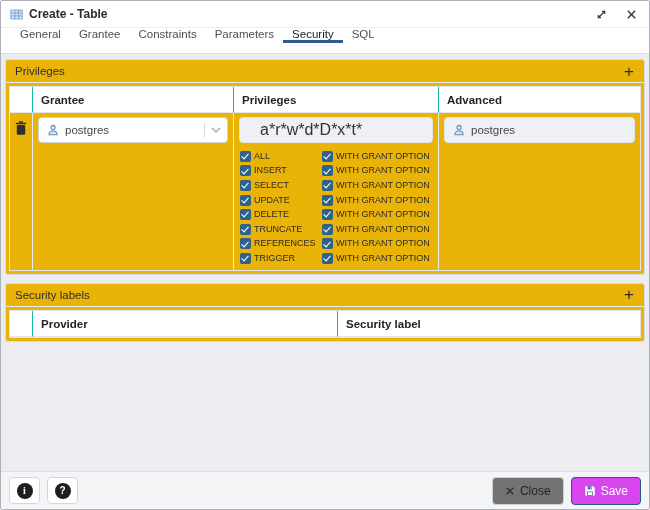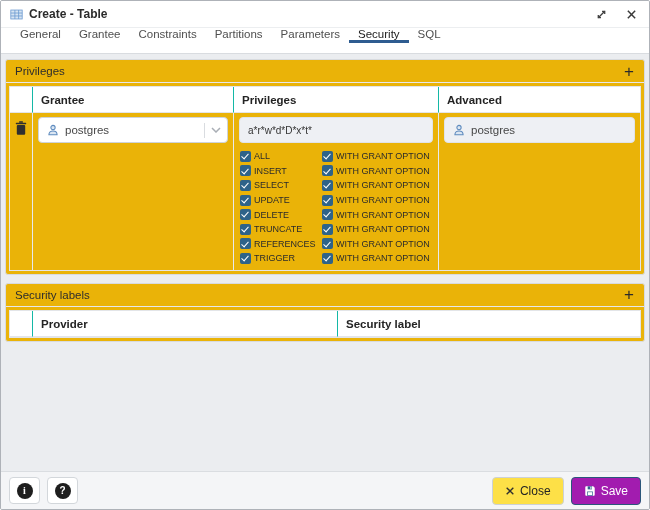--- a/index.html
+++ b/index.html
@@ -80,27 +80,27 @@
   }
   .select .val { flex: 1; font-size: 11.5px; color: #474747; }
   .select .divider { width: 1px; height: 15px; background: #d9dce0; }
   .field {
     height: 26px; background: #eef0f4; border: 1px solid #e0e3e8; border-radius: 4px;
     display: flex; align-items: center; padding: 0 8px; gap: 6px;
   }
   .field .val { font-size: 11.5px; color: #474747; }
   .text-input {
     width: 100%; height: 26px; background: #eef0f4; border: 1px solid #e0e3e8;
-    border-radius: 4px; padding: 0 8px; font-size: 10px; color: #333;
+    border-radius: 4px; padding: 0 20px; font-size: 16px; color: #333;
     font-family: "Liberation Sans", sans-serif; outline: none;
   }
   
   .cbx-list { margin-top: 6px; padding-left: 1px; }
   .cbx-row { display: grid; grid-template-columns: 82px auto; height: 14.6px; align-items: center; }
-  .cbx-cell { display: flex; align-items: center; gap: 3px; }
+  .cbx-cell { display: flex; align-items: flex-start; gap: 3px; }
   .cbx {
     position: relative; width: 11px; height: 11px; border-radius: 2px;
     background: #2e6389; flex: 0 0 auto; cursor: pointer;
   }
   .cbx::after {
     content: ""; position: absolute; left: 3.4px; top: 1.2px;
     width: 3px; height: 6px;
     border: solid #fff; border-width: 0 1.5px 1.5px 0;
     transform: rotate(42deg);
   }
@@ -118,26 +118,26 @@
   }
   .circle-glyph {
     width: 16px; height: 16px; border-radius: 50%; background: #1e1e1e;
     color: #fff; font-size: 10px; font-weight: bold;
     display: flex; align-items: center; justify-content: center;
   }
   .circle-glyph.info::after { content: "i"; font-family: "Liberation Serif", serif; }
   .circle-glyph.help::after { content: "?"; }
   .footer .spacer { flex: 1; }
   .btn {
-    height: 28px; background: #fde047; border: 1px solid #ccd1d6; border-radius: 4px;
+    height: 28px; background: #737373; border: 1px solid #ccd1d6; border-radius: 4px;
     display: flex; align-items: center; gap: 5px; padding: 0 12px;
     font-size: 12px; color: #242424; cursor: pointer;
     font-family: "Liberation Sans", sans-serif;
   }
-  .btn.primary { background: #a21caf; border-color: #2a567a; color: #fff; }
+  .btn.primary { background: #d946ef; border-color: #2a567a; color: #fff; }
 </style>
 </head>
 <body>
 
 <div class="dialog">
 
   <div class="titlebar">
     <span style="display:flex;">
       <svg width="13" height="13" viewBox="0 0 16 16">
         <rect x="1" y="2.5" width="14" height="11" fill="#d6e4f3" stroke="#6d9bd2" stroke-width="1"></rect>
@@ -160,21 +160,20 @@
       <svg width="11" height="11" viewBox="0 0 12 12">
         <path d="M2 2 L10 10 M10 2 L2 10" stroke="#393939" stroke-width="1.6" fill="none"></path>
       </svg>
     </span>
   </div>
 
   <div class="tabbar">
     <div class="tab">General</div>
     <div class="tab">Grantee</div>
     <div class="tab">Constraints</div>
-    <div class="tab">Partitions</div>
     <div class="tab">Parameters</div>
     <div class="tab active">Security</div>
     <div class="tab">SQL</div>
   </div>
 
   <div class="body">
 
     <div class="panel">
       <div class="panel-header">
         <span>Privileges</span>

